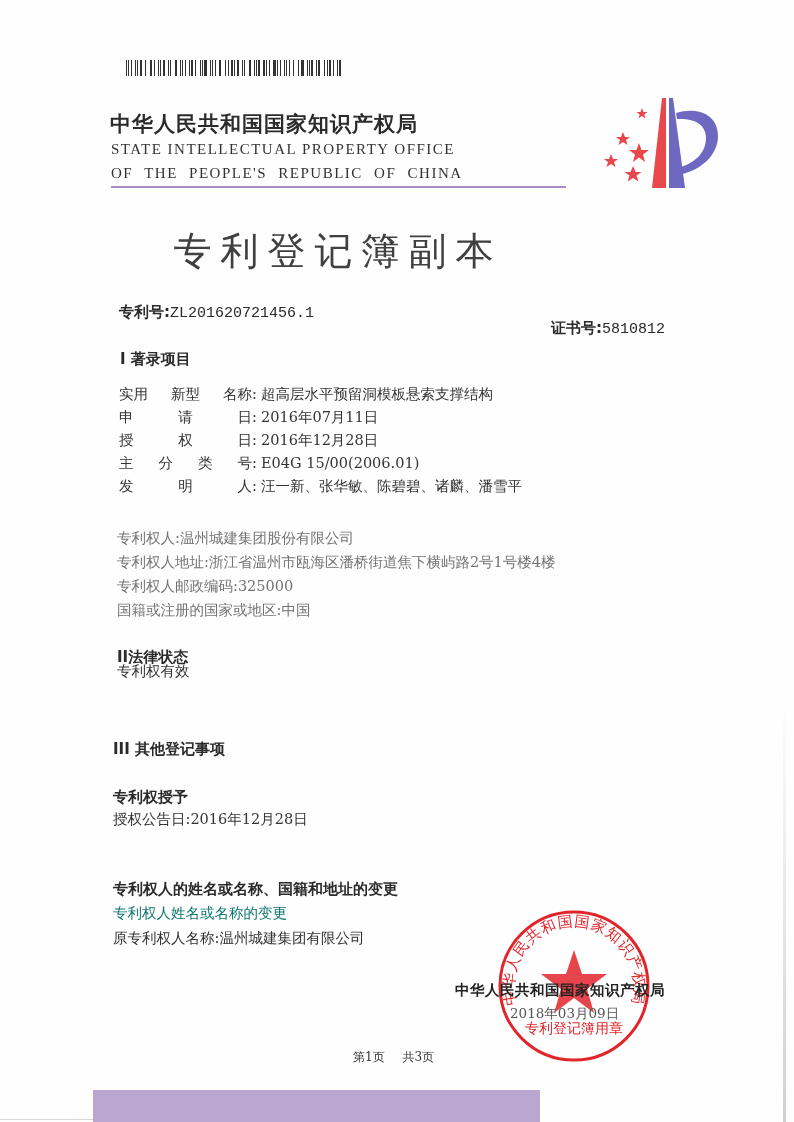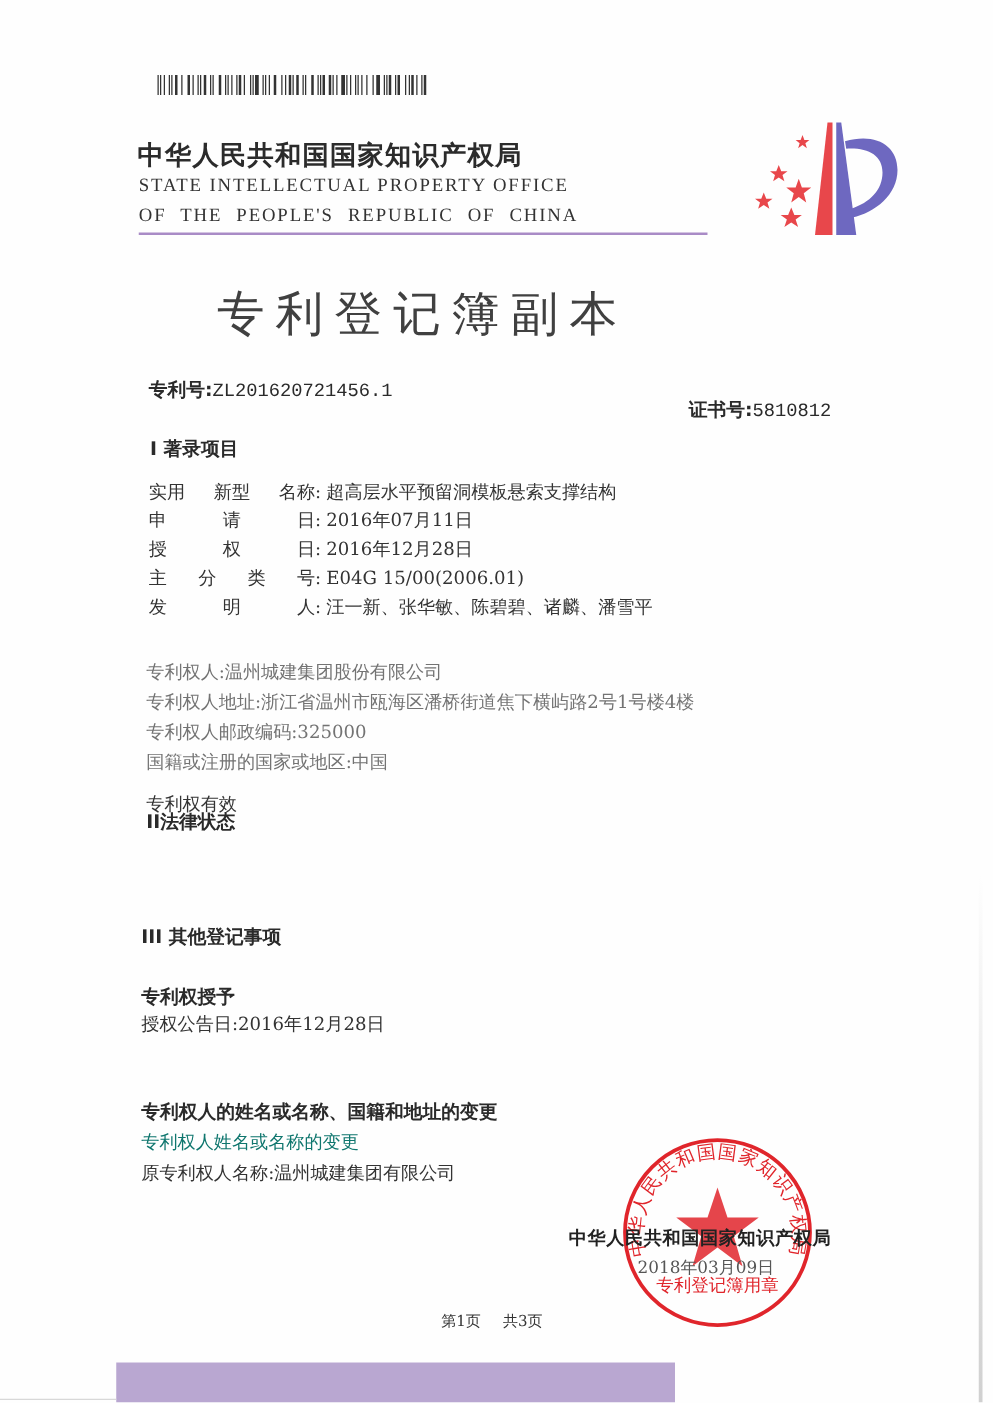--- a/index.html
+++ b/index.html
@@ -24,21 +24,21 @@
   .cert-no .v { font-family: "Liberation Mono", monospace; font-weight: normal; }
   .sec-head { font-size: 15px; font-weight: bold; font-family: "DejaVu Sans", sans-serif; }
   .sec-1 { left: 120px; top: 350px; }
   .biblio { left: 119px; top: 383px; font-size: 14.5px; line-height: 23px; }
   .biblio .row { display: flex; }
   .biblio .lab { width: 138px; display: flex; justify-content: space-between; color: #333; }
   .biblio .lab span { display: inline-block; }
   .biblio .val { margin-left: 4px; color: #333; }
   .owner { left: 117px; top: 526px; font-size: 14.5px; line-height: 24px; color: #737373; }
   .sec-2 { left: 117px; top: 648px; }
-  .status { left: 117px; top: 634px; font-size: 14.5px; color: #333; }
+  .status { left: 117px; top: 662px; font-size: 14.5px; color: #333; }
   .sec-3 { left: 113px; top: 740px; }
   .grant-head { left: 113px; top: 788px; font-size: 15px; font-weight: bold; font-family: "DejaVu Sans", sans-serif; }
   .grant-val { left: 113px; top: 810px; font-size: 14.5px; color: #333; text-align: center; }
   .change-head { left: 113px; top: 880px; font-size: 15px; font-weight: bold; font-family: "DejaVu Sans", sans-serif; }
   .change-l1 { left: 113px; top: 904px; font-size: 14.5px; color: #0f766e; }
   .change-l2 { left: 113px; top: 929px; font-size: 14.5px; color: #333; }
   .stamp { left: 496px; top: 908px; width: 156px; height: 156px; }
   .issuer { left: 455px; top: 981px; font-size: 14.5px; font-weight: bold; color: #222; font-family: "DejaVu Sans", sans-serif; letter-spacing: 0.5px; }
   .issue-date { left: 510px; top: 1005px; font-size: 13.5px; color: #555; }
   .page-info { left: 353px; top: 1049px; font-size: 12px; color: #333; word-spacing: 14px; }

